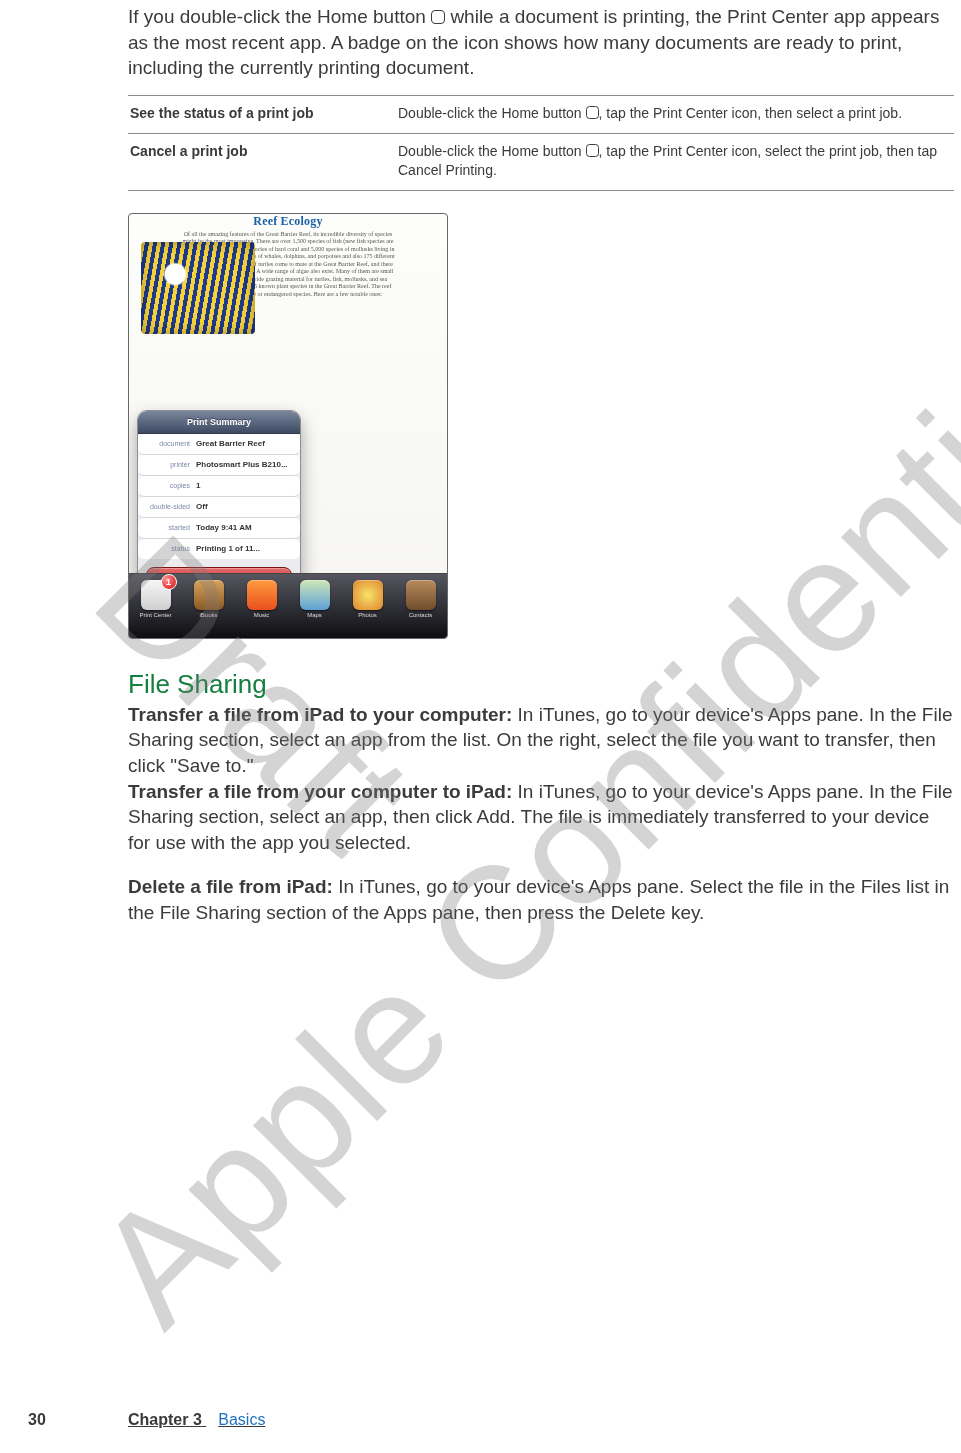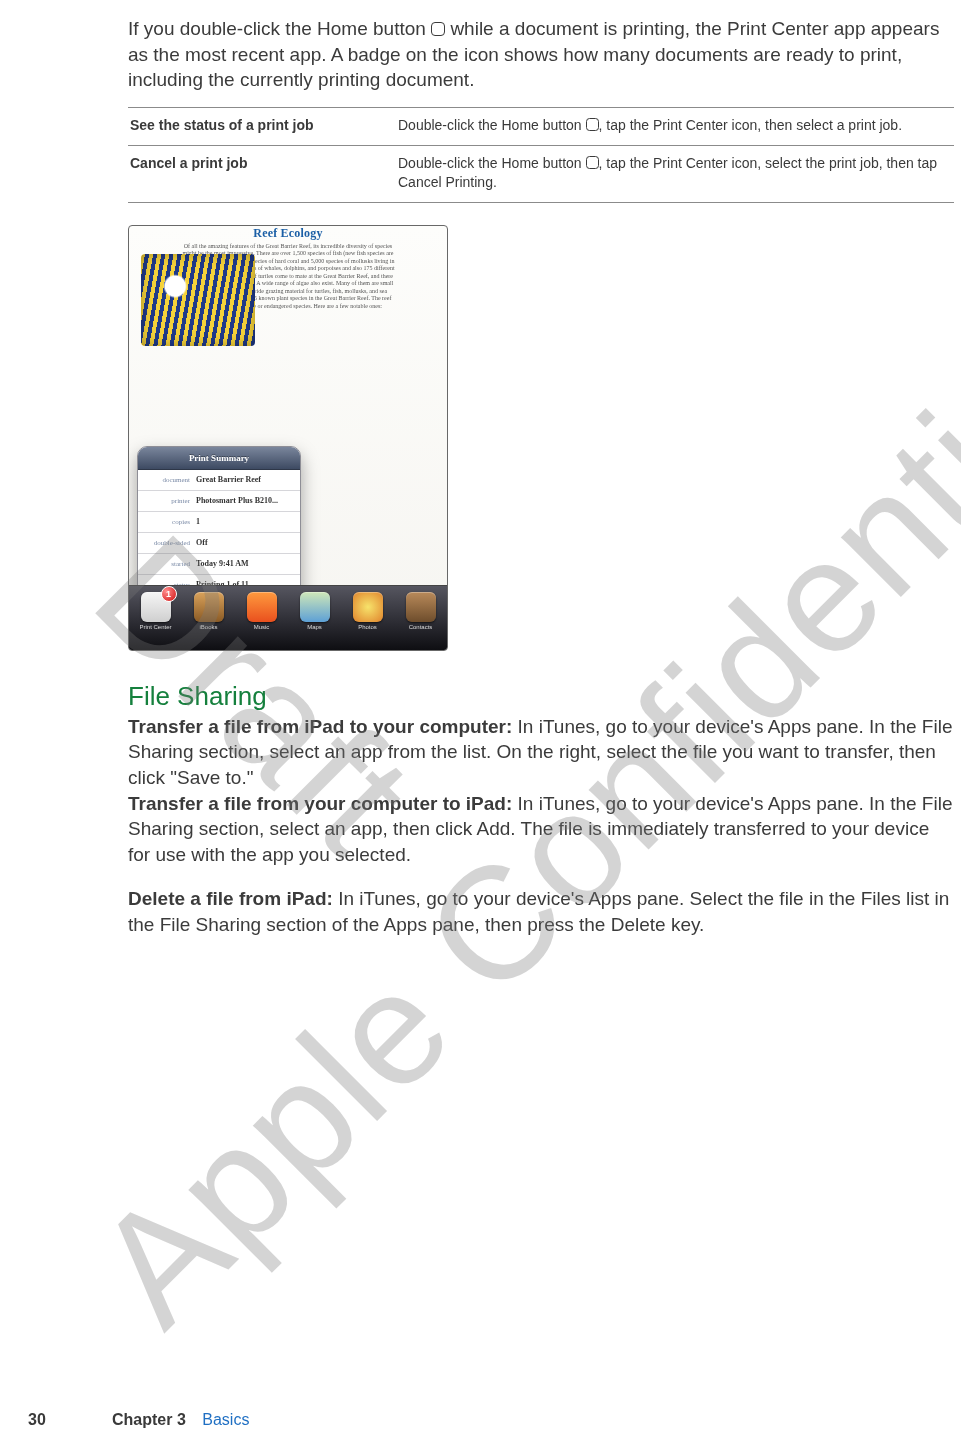--- a/index.html
+++ b/index.html
@@ -12,21 +12,21 @@
     color: #3a3a3a;
     background: #ffffff;
     position: relative;
     overflow: hidden;
   }
   .page {
     position: relative;
     width: 961px;
     height: 1453px;
     box-sizing: border-box;
-    padding: 16px 0 0 128px;
+    padding: 4px 0 0 128px;
   }
   .content {
     width: 826px;
   }
   p.body {
     font-size: 19px;
     line-height: 1.35;
     margin: 0 0 14px 0;
     color: #3b3b3b;
   }
@@ -99,46 +99,46 @@
     left: 12px; top: 28px;
     width: 114px; height: 92px;
     border-radius: 4px;
     background:
       radial-gradient(circle at 30% 35%, #fff 10%, transparent 12%),
       repeating-linear-gradient(100deg, #f5d23a 0 4px, #1f3a8a 4px 8px);
     box-shadow: inset 0 0 14px rgba(0,0,0,.35);
   }
   .screenshot .ps-sheet {
     position: absolute;
-    left: 8px; top: 220px;
+    left: 8px; top: 196px;
     width: 162px;
     border-radius: 10px;
     background: linear-gradient(#f7f7f9, #e9e9ed);
     border: 1px solid #8e8e96;
     box-shadow: 0 8px 18px rgba(0,0,0,.35);
     overflow: hidden;
-    font-family: Liberation Serif, serif;
   }
   .screenshot .ps-header {
     background: linear-gradient(#7a869c, #3d4a62);
     color: #fff;
     font-size: 9px;
     font-weight: bold;
     text-align: center;
     padding: 6px 0;
     text-shadow: 0 -1px 0 rgba(0,0,0,.4);
     border-bottom: 1px solid #2e3748;
   }
   .screenshot .ps-row {
     display: flex;
     align-items: center;
     background: #fff;
     border-bottom: 1px solid #d6d6da;
     font-size: 8px;
     height: 20px;
+    border-radius: 6px;
   }
   .screenshot .ps-row:nth-last-child(2) { border-bottom: none; }
   .screenshot .ps-label { width: 52px; text-align: right; color: #7a8aa6; padding-right: 6px; font-size:7px;}
   .screenshot .ps-val { font-weight: bold; color: #333; flex:1; }
   .screenshot .ps-cancel {
     margin: 8px;
     border-radius: 8px;
     background: linear-gradient(#e56a6a, #b51f1f);
     color: #fff;
     font-weight: bold;
@@ -222,21 +222,22 @@
     font-size: 16px;
     color: #3a3a3a;
   }
   .footer .pn {
     position: absolute;
     left: 28px;
     font-weight: 600;
   }
   .footer .chap {
     position: absolute;
-    left: 112px;
+    left: 128px;
+    text-decoration: underline;
   }
   .footer .chap .label { font-weight: 600; }
   .footer .chap .name { color: #1f6fc3; margin-left: 12px; }
 </style>
 </head>
 <body>
 
 <div class="page">
   <div class="content">
 

